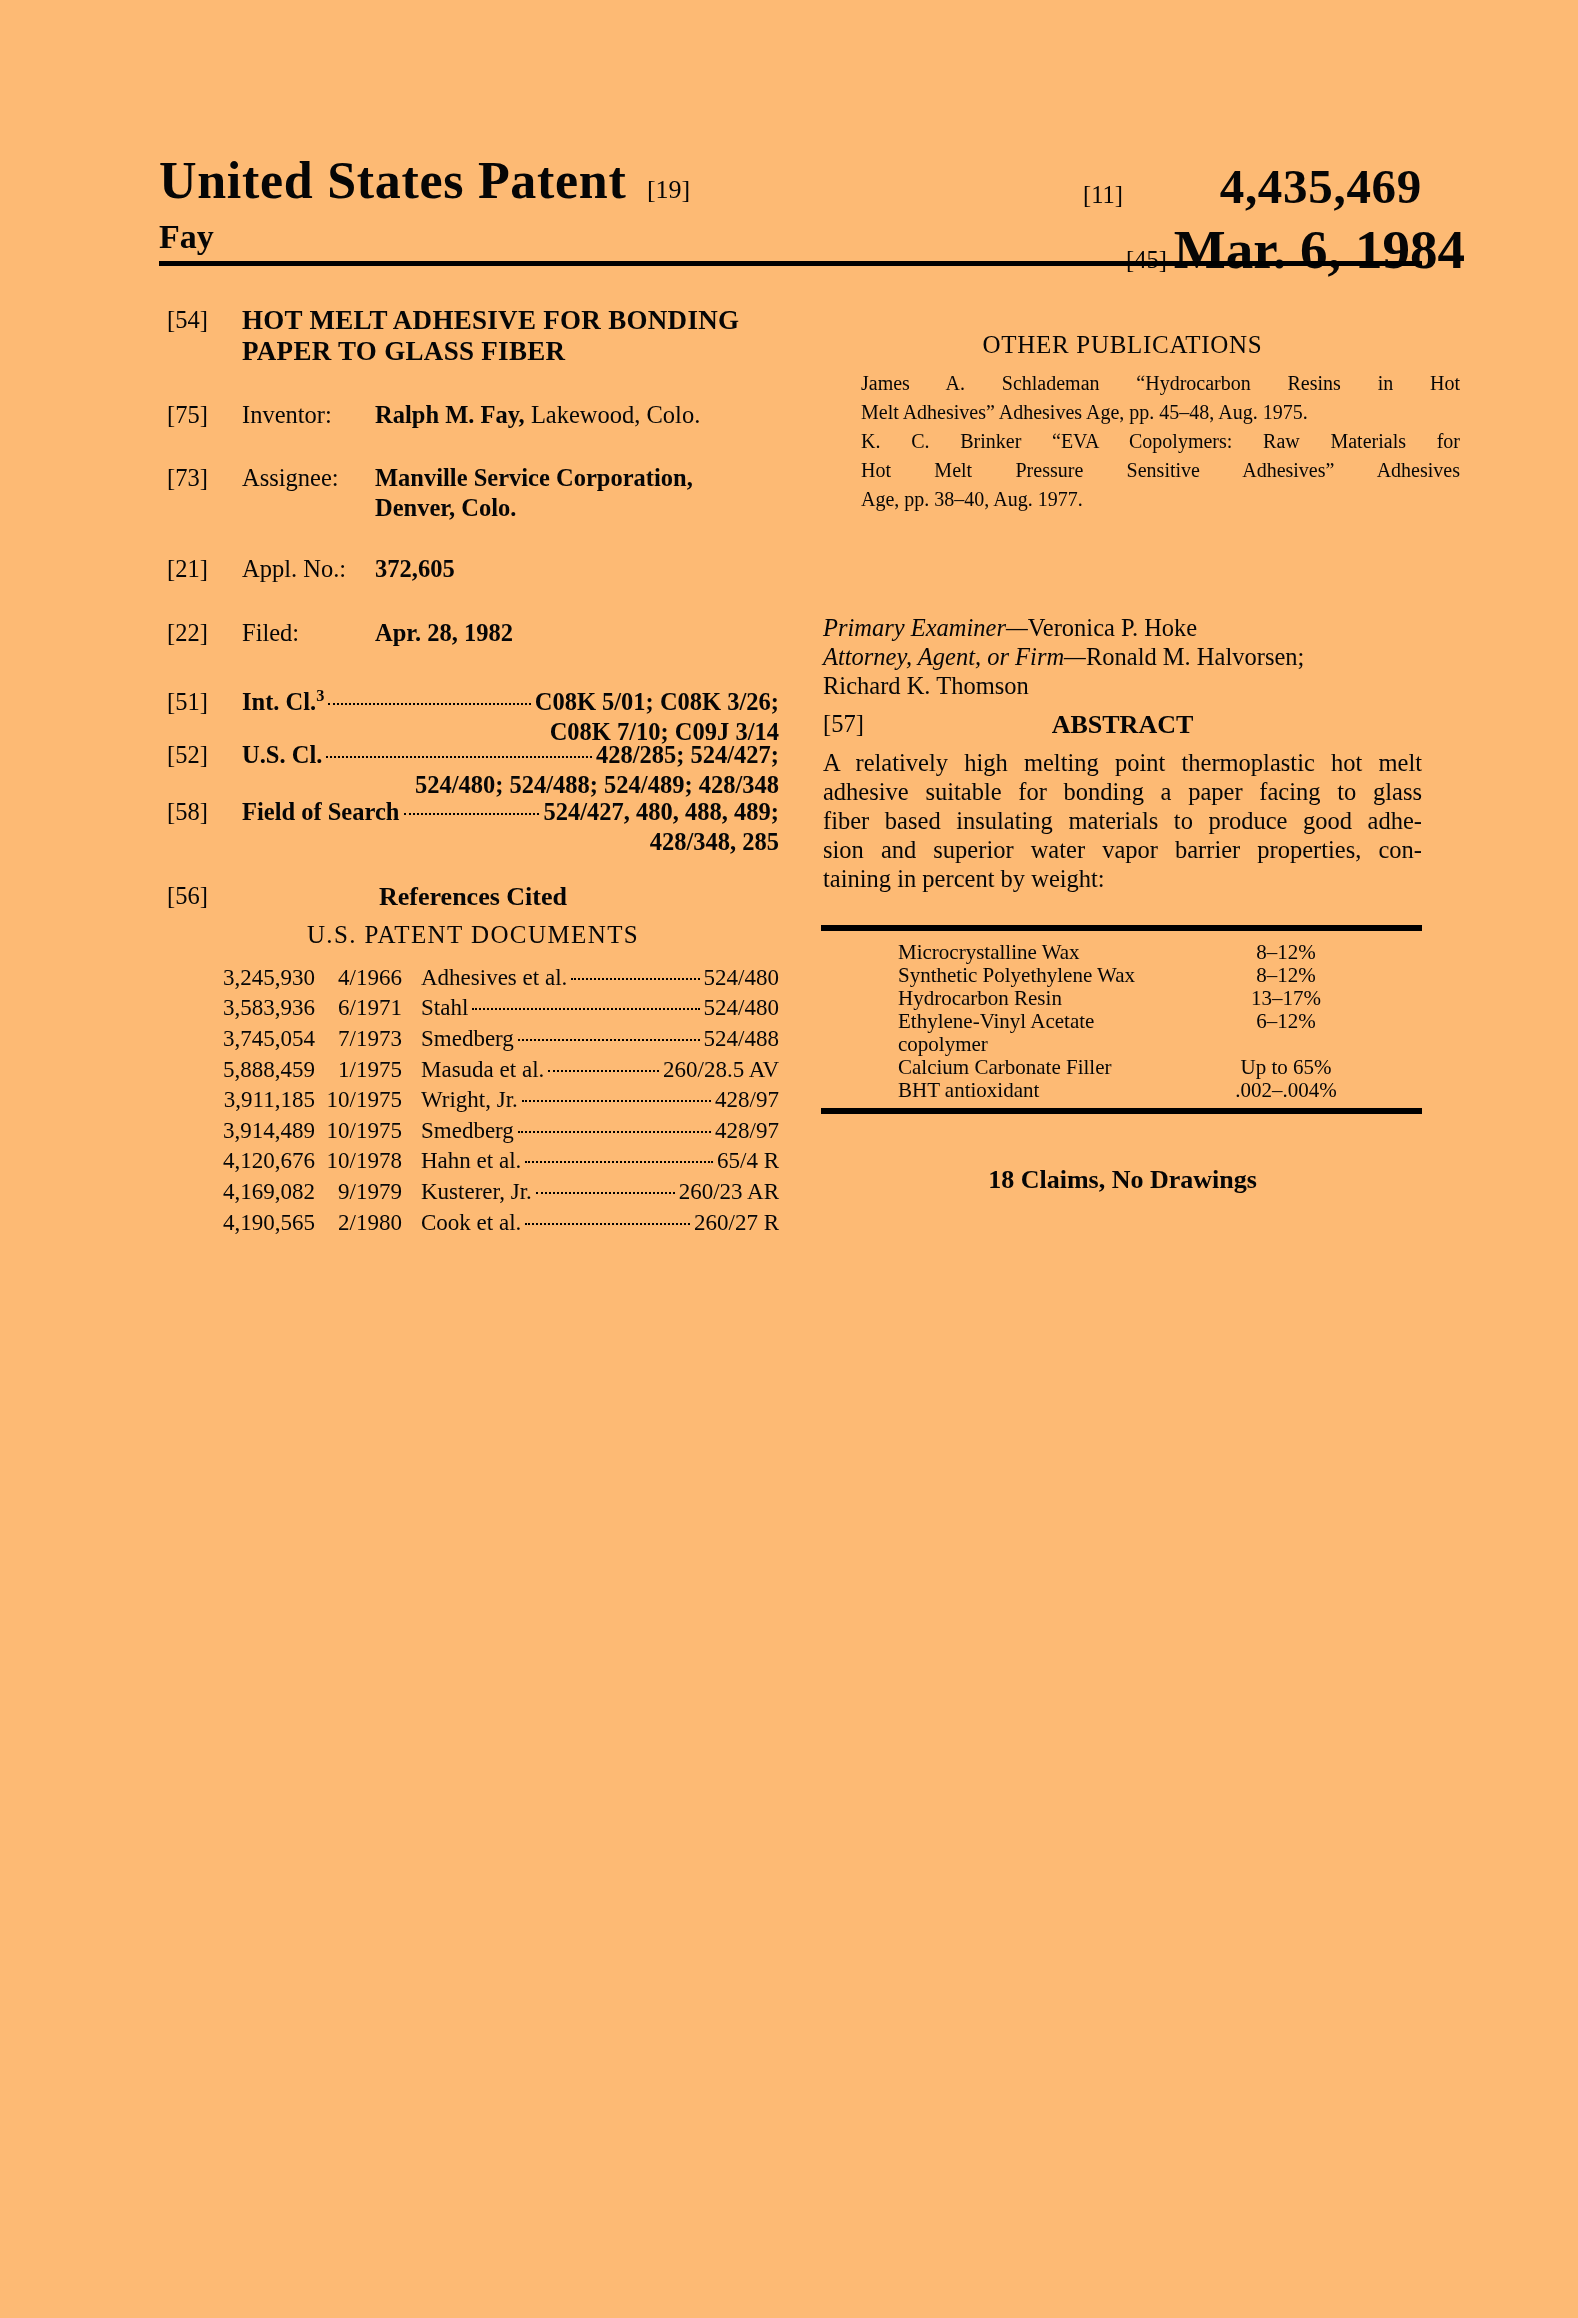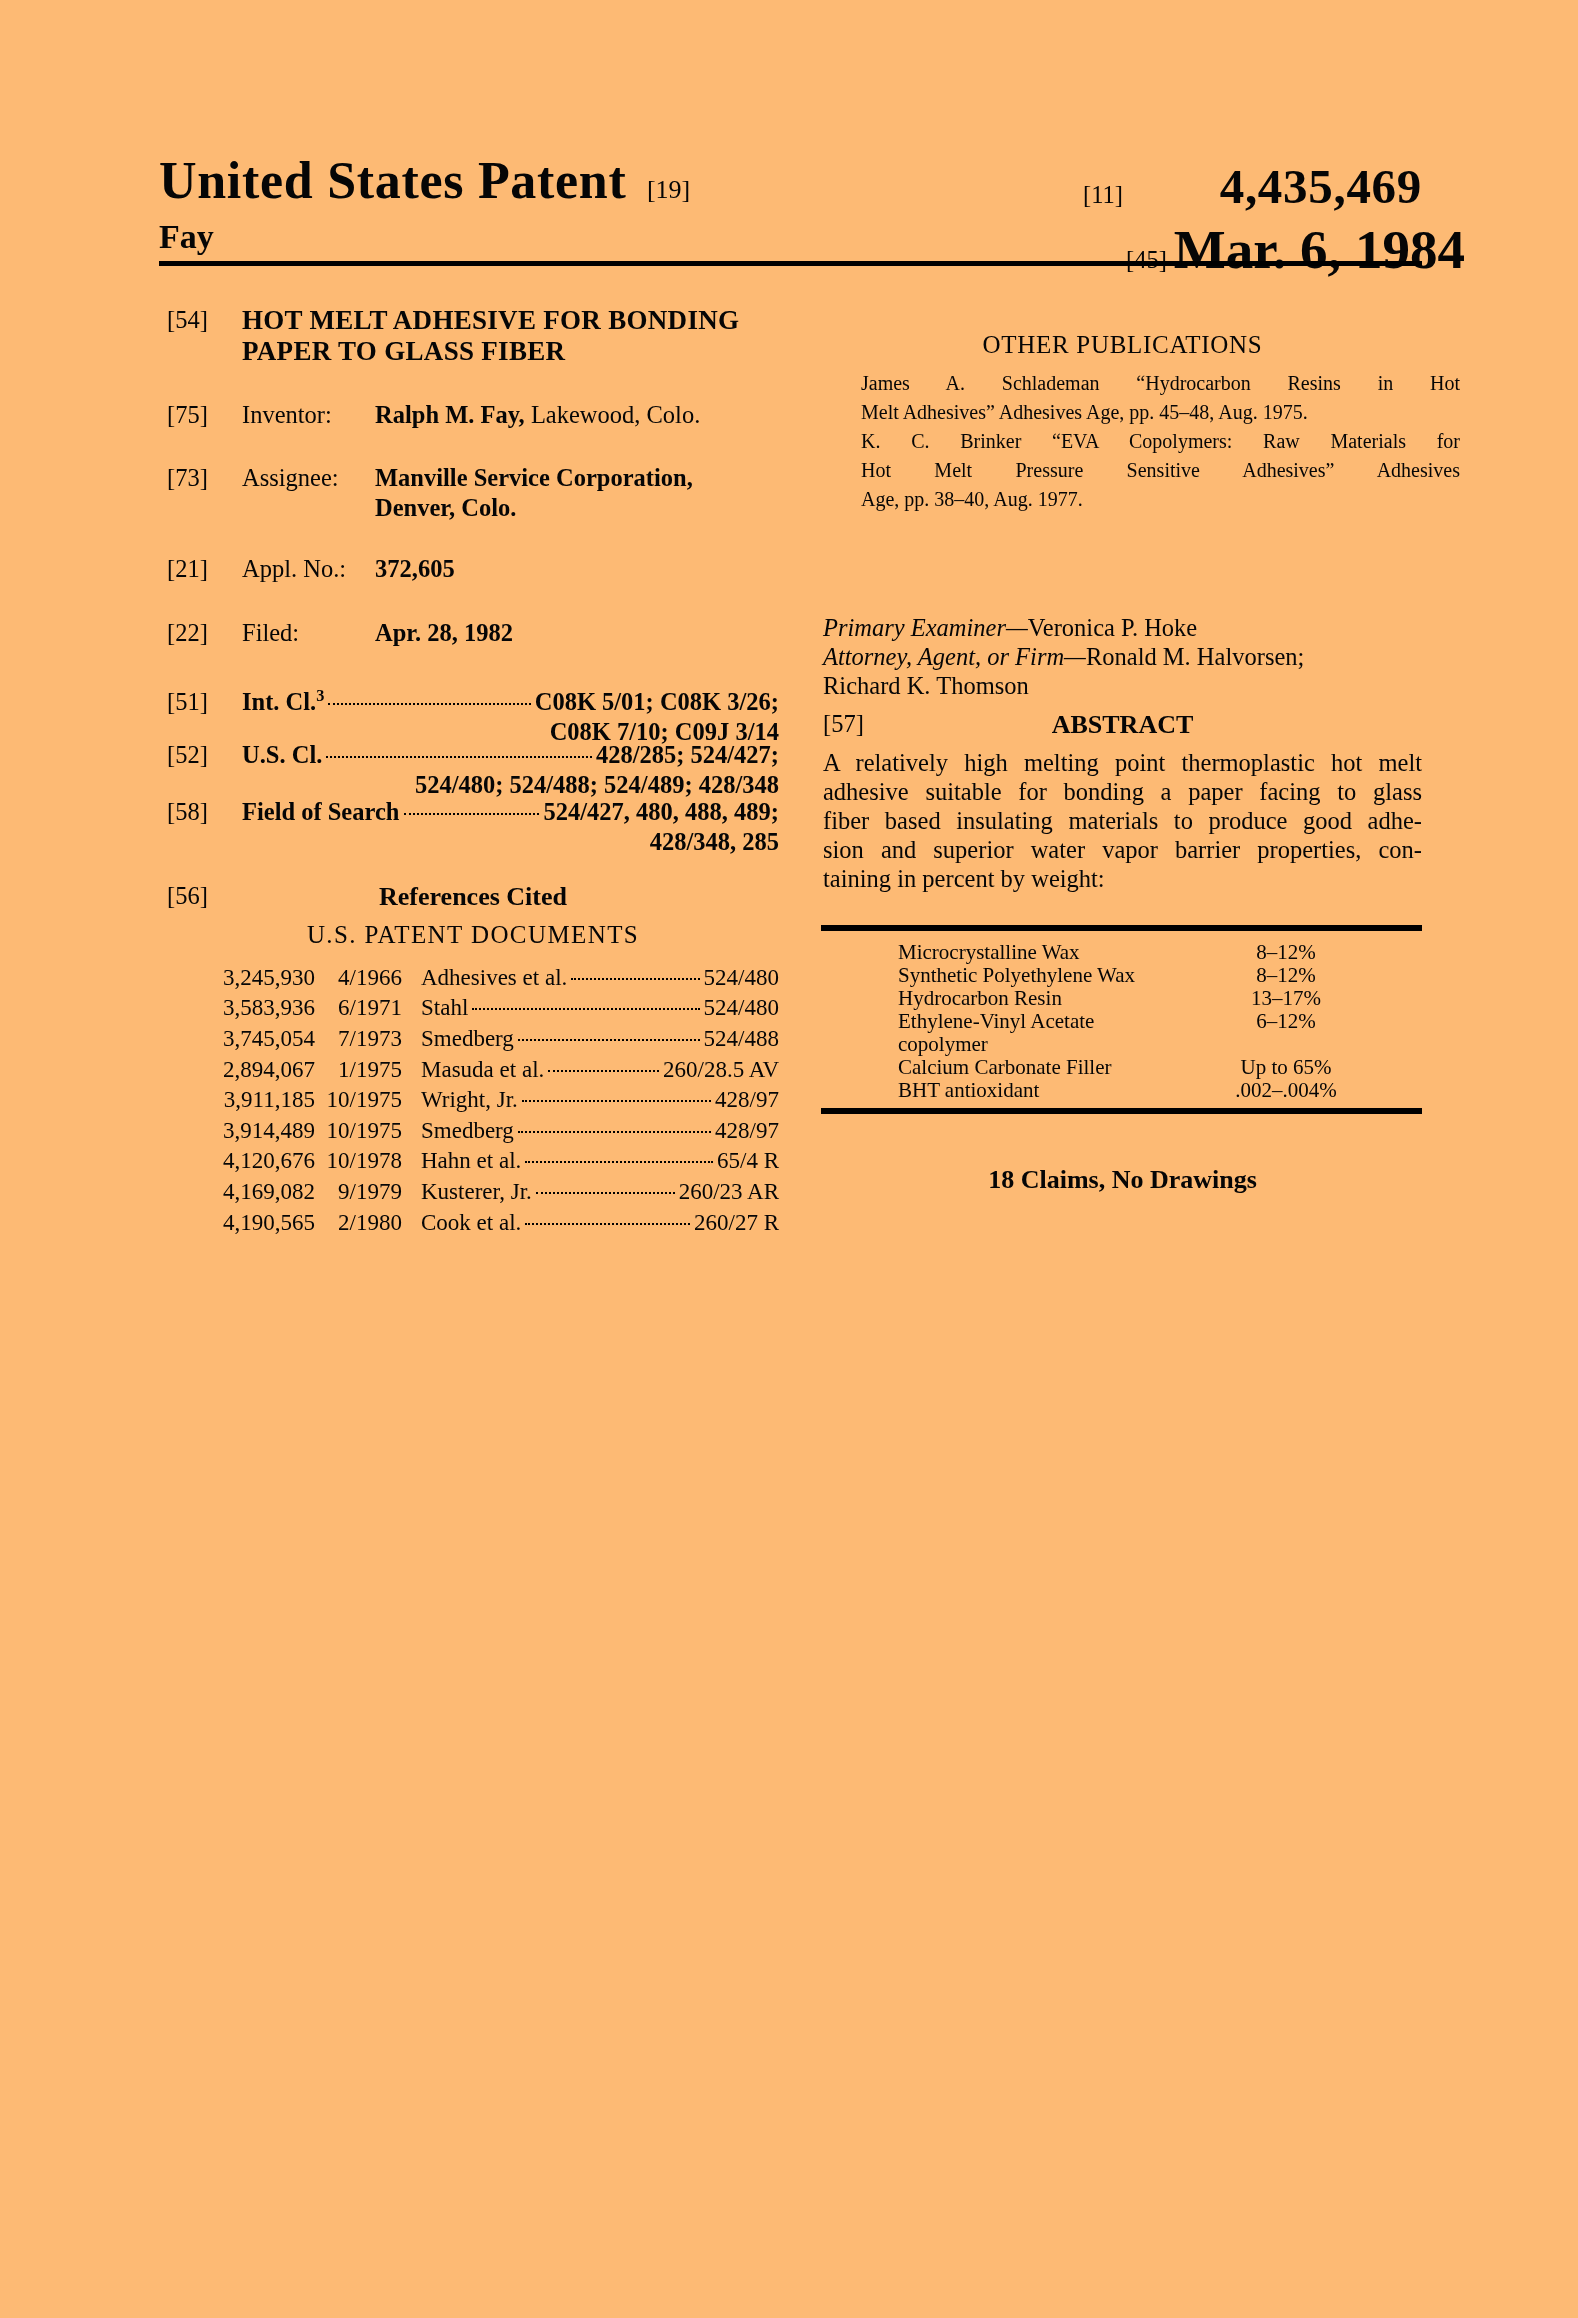--- a/index.html
+++ b/index.html
@@ -170,21 +170,21 @@
     <span class="cls">524/480</span>
   </div>
   <div class="pr" style="top:1026px;">
     <span class="no">3,745,054</span>
     <span class="dt">7/1973</span>
     <span class="nm">Smedberg</span>
     <span class="dots"></span>
     <span class="cls">524/488</span>
   </div>
   <div class="pr" style="top:1057px;">
-    <span class="no">2,894,067</span>
+    <span class="no">5,888,459</span>
     <span class="dt">1/1975</span>
     <span class="nm">Masuda et al.</span>
     <span class="dots"></span>
     <span class="cls">260/28.5 AV</span>
   </div>
   <div class="pr" style="top:1087px;">
     <span class="no">3,911,185</span>
     <span class="dt">10/1975</span>
     <span class="nm">Wright, Jr.</span>
     <span class="dots"></span>

